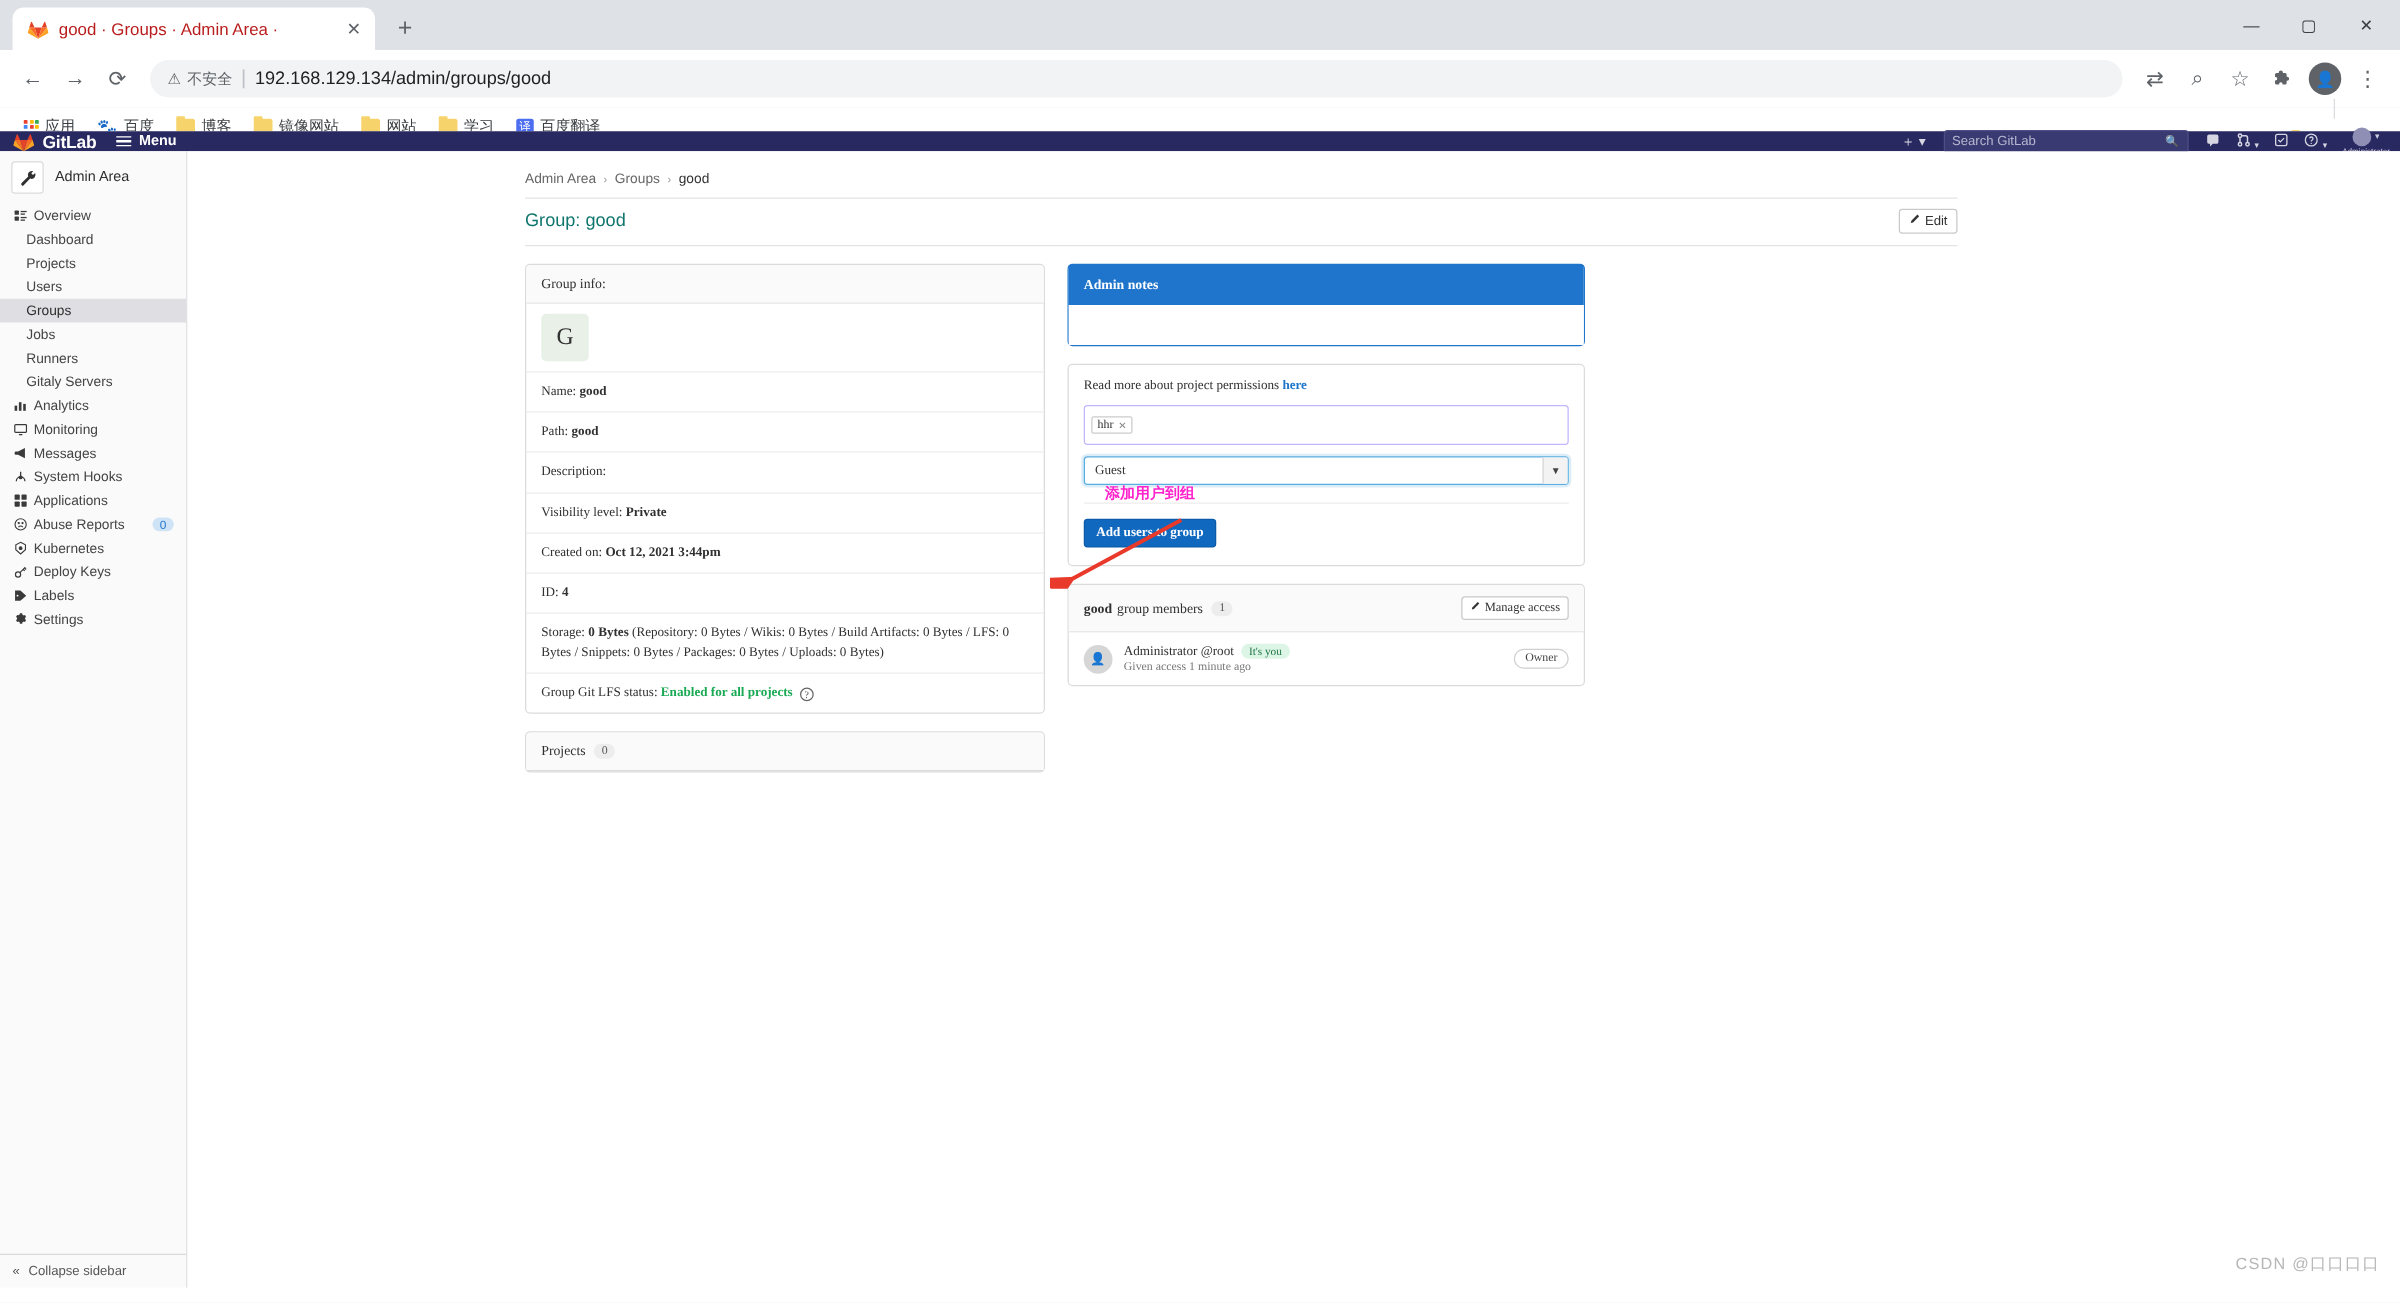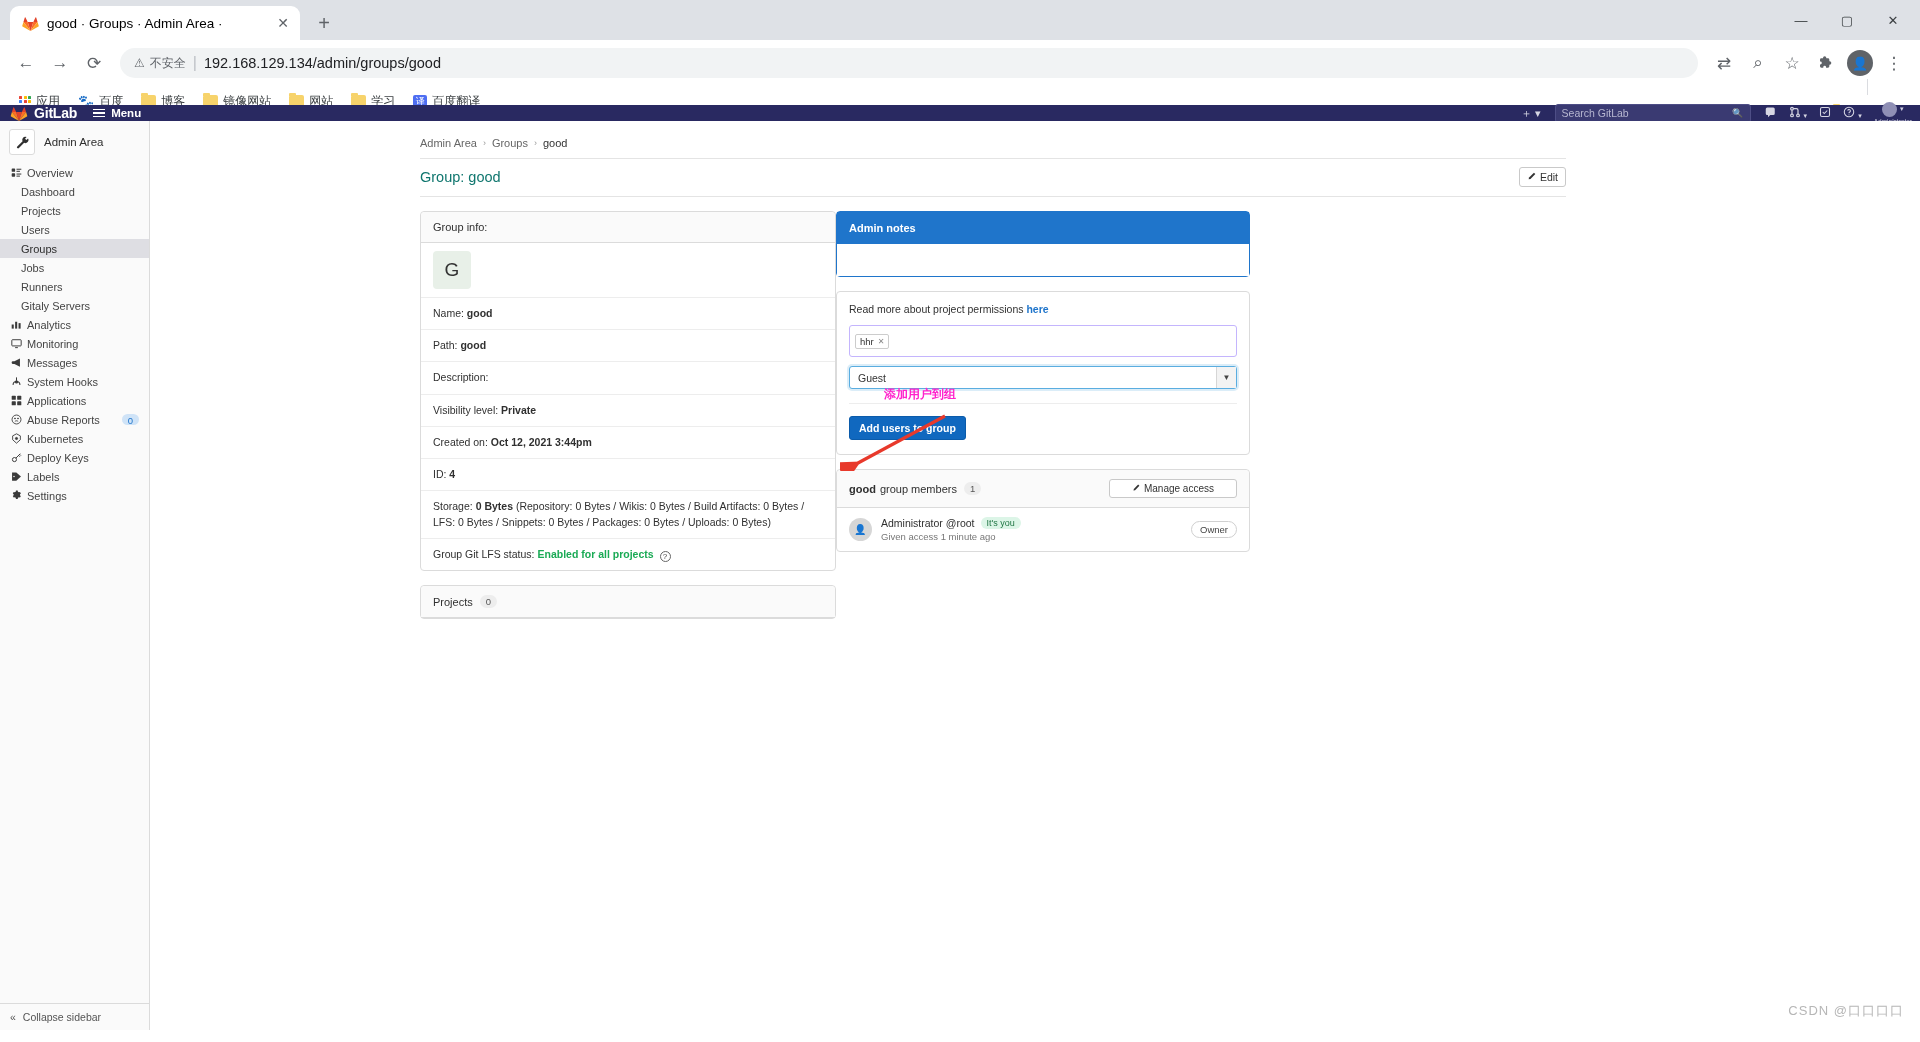--- a/index.html
+++ b/index.html
@@ -13,21 +13,21 @@
   
   .browser { position: absolute; inset: 0; background: #dee1e6; }
 
   .tabstrip { height: 40px; position: relative; padding-left: 10px; display: flex; align-items: flex-end; }
   .tab {
     height: 34px; width: 290px; background: #fff; border-radius: 9px 9px 0 0;
     display: flex; align-items: center; padding: 0 8px 0 12px; gap: 8px; position: relative;
   }
   .tab .favicon { width: 17px; height: 17px; flex: 0 0 17px; position: relative; }
   .tab .title {
-    font-size: 13.5px; color: #000000; white-space: nowrap; overflow: hidden;
+    font-size: 13.5px; color: #b91c1c; white-space: nowrap; overflow: hidden;
     flex: 1; text-overflow: clip;
   }
   .tab .tabclose {
     width: 18px; height: 18px; flex: 0 0 18px; display: flex; align-items: center;
     justify-content: center; font-size: 14px; color: #5f6368;
   }
   .newtab {
     width: 28px; height: 28px; margin-left: 10px; margin-bottom: 3px;
     display: flex; align-items: center; justify-content: center;
     font-size: 20px; color: #5f6368; font-weight: 300;
@@ -126,21 +126,21 @@
   .breadcrumb .sep { color: #999; font-size: 9px; }
   .breadcrumb .last { color: #333; }
   .hr { border-bottom: 1px solid #e4e4e4; margin: 9px 0 0 0; width: 1146px; }
   .pagehead { display: flex; align-items: center; width: 1146px; padding: 8px 0 9px; }
   .pagetitle { font-size: 14.5px; color: #0f766e; }
   .btn-edit {
     margin-left: auto; font-size: 10.5px; border: 1px solid #c9c9c9; border-radius: 3px;
     background: #fff; padding: 3px 7px; display: flex; align-items: center; gap: 4px; color: #333;
   }
 
-  .cols { display: flex; margin-top: 14px; }
+  .cols { display: flex; gap: 18px; margin-top: 14px; font-family: Liberation Serif, serif; }
   .col-left { width: 416px; }
   .col-right { width: 414px; }
 
   .card { border: 1px solid #dbdbdb; border-radius: 4px; background: #fff; margin-bottom: 14px; }
   .card-head {
     background: #fafafa; border-bottom: 1px solid #dbdbdb; padding: 9px 12px;
     font-size: 11px; color: #303030; border-radius: 4px 4px 0 0;
     display: flex; align-items: center;
   }
   .row { padding: 8px 12px; font-size: 10.5px; color: #303030; border-bottom: 1px solid #ededed; line-height: 1.45; }
@@ -193,21 +193,21 @@
   }
   .divider-line { border-top: 1px solid #ededed; margin: 14px 0 12px; }
   .btn-primary {
     background: #1068bf; color: #fff; font-size: 10.5px; border: 1px solid #0b5baa;
     border-radius: 3px; padding: 5px 9px; display: inline-block; font-weight: bold;
   }
 
   
   .btn-outline {
     margin-left: auto; font-size: 10px; border: 1px solid #c9c9c9; border-radius: 3px;
-    background: #fff; padding: 3px 22px; display: flex; align-items: center; gap: 4px; color: #333;
+    background: #fff; padding: 3px 6px; display: flex; align-items: center; gap: 4px; color: #333;
   }
   .member-row { display: flex; align-items: center; padding: 9px 12px; gap: 9px; }
   .member-av {
     width: 23px; height: 23px; border-radius: 50%; background: #d6d6d6; flex: none;
     display: flex; align-items: center; justify-content: center; font-size: 10px; color: #777;
   }
   .member-name { font-size: 10.5px; color: #303030; display: flex; align-items: center; gap: 6px; }
   .badge-you { background: #dcf5e7; color: #217645; font-size: 9px; border-radius: 9px; padding: 1px 6px; }
   .member-sub { font-size: 9.5px; color: #777; margin-top: 2px; }
   .role-pill {

